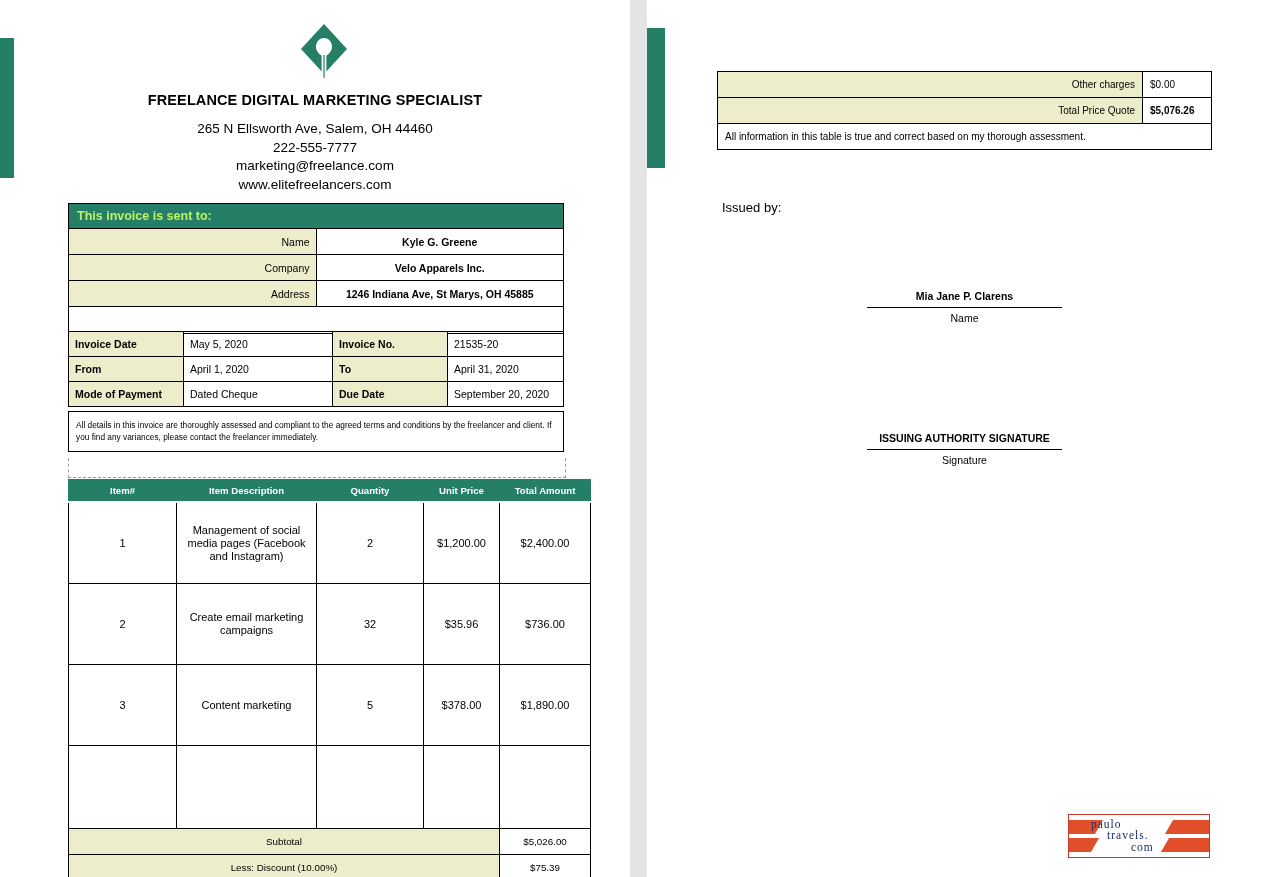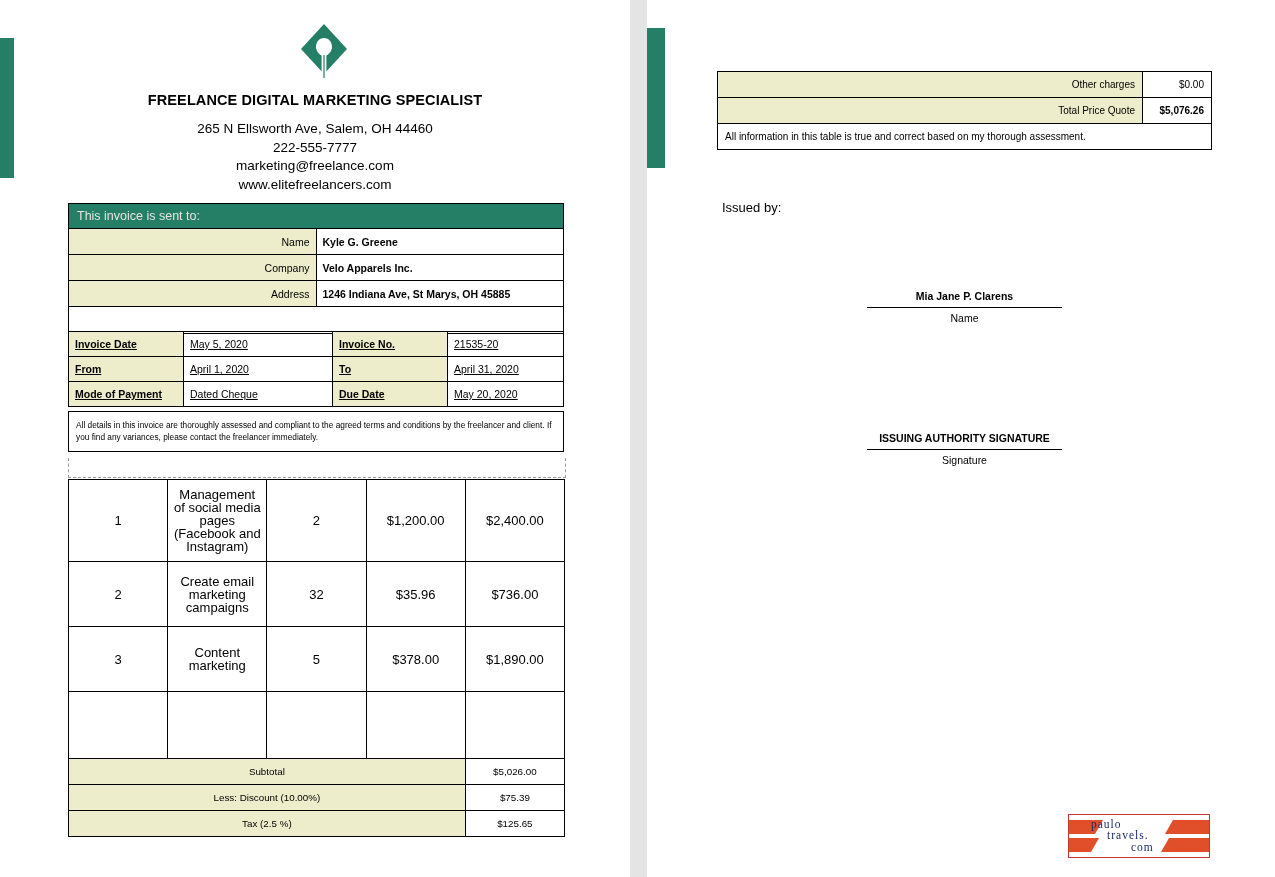--- a/index.html
+++ b/index.html
@@ -74,54 +74,53 @@
     font-size: 10px;
   }
   .doc-table td {
     border: 1px solid #000000;
     padding: 3px 6px;
     vertical-align: middle;
   }
   .cream { background: #eeedcb; }
   .green-head {
     background: #247f66;
-    color: #e5e5e5;
-    font-weight: normal;
+    color: #bef264;
+    font-weight: bold;
   }
 
   
   .sentto-table {
     position: absolute;
     left: 68px;
     top: 203px;
     width: 496px;
   }
   .sentto-title {
     font-size: 12.5px;
     padding: 5px 8px !important;
   }
   .sentto-label {
     text-align: right;
     font-size: 10.5px;
     height: 19px;
   }
   .sentto-value {
-    text-align: left;
+    text-align: center;
     font-weight: bold;
     font-size: 10.5px;
   }
   .spacer-row td { height: 20px; background: #ffffff; }
 
   
   .meta-table {
     position: absolute;
     left: 68px;
     top: 331px;
     width: 496px;
-    text-decoration: underline;
   }
   .meta-table td { height: 18px; font-size: 10.5px; }
   .meta-key { font-weight: bold; background: #eeedcb; }
 
   
   .disclaimer {
     position: absolute;
     left: 68px;
     top: 411px;
     width: 496px;
@@ -158,23 +157,23 @@
     color: #ffffff;
     font-weight: bold;
     font-size: 9.6px;
     border: 1px solid #247f66;
     border-bottom: 2px solid #ffffff;
     padding: 5px 2px;
     text-align: center;
   }
   .items-table td {
     border: 1px solid #000000;
-    font-size: 13px;
+    font-size: 11px;
     text-align: center;
-    padding: 8px 5px;
+    padding: 16px 5px;
     height: 48px;
     line-height: 13px;
   }
   .items-table td.num  { text-align: center; }
   .items-table td.cash { text-align: center; }
   .blank-row td { height: 50px; }
 
   .totals-row td {
     height: 17px;
     font-size: 9.8px;
@@ -207,21 +206,21 @@
   .quote-table td {
     border: 1px solid #000000;
     font-size: 10px;
     padding: 4px 7px;
     height: 17px;
   }
   .quote-label {
     background: #eeedcb;
     text-align: right;
   }
-  .quote-value { text-align: right; }
+  .quote-value { }
   .quote-value.bold { font-weight: bold; }
   .quote-note {
     font-size: 8.6px;
     text-align: left;
     height: 18px;
   }
 
   .issued-by {
     position: absolute;
     left: 75px;
@@ -337,30 +336,37 @@
     <tr>
       <td class="meta-key">From</td>
       <td>April 1, 2020</td>
       <td class="meta-key">To</td>
       <td>April 31, 2020</td>
     </tr>
     <tr>
       <td class="meta-key">Mode of Payment</td>
       <td>Dated Cheque</td>
       <td class="meta-key">Due Date</td>
-      <td>May 20, 2020</td>
+      <td>September 20, 2020</td>
     </tr>
   </tbody>
     </table>
 
   <div class="disclaimer">All details in this invoice are thoroughly assessed and compliant to the agreed terms and conditions by the freelancer and client. If you find any variances, please contact the freelancer immediately.</div>
   <div class="dash-row"></div>
 
   <table class="doc-table items-table">
     <tbody>
+        <tr>
+      <th style="width:103px">Item#</th>
+      <th style="width:135px">Item Description</th>
+      <th style="width:102px">Quantity</th>
+      <th style="width:71px">Unit Price</th>
+      <th style="width:86px">Total Amount</th>
+    </tr>
     <tr>
       <td class="num">1</td>
       <td>Management of social media pages (Facebook and Instagram)</td>
       <td class="num">2</td>
       <td class="cash">$1,200.00</td>
       <td class="cash">$2,400.00</td>
     </tr>
     <tr>
       <td class="num">2</td>
       <td>Create email marketing campaigns</td>

